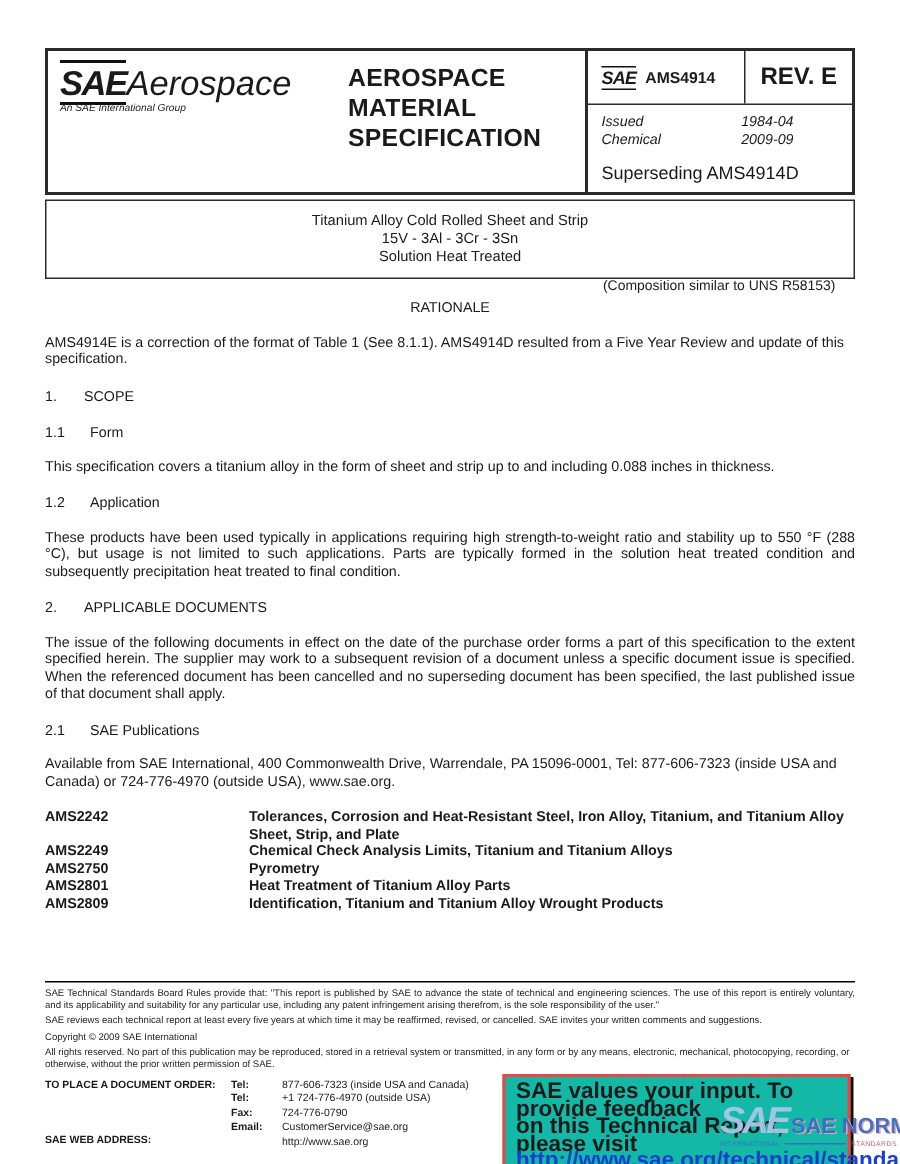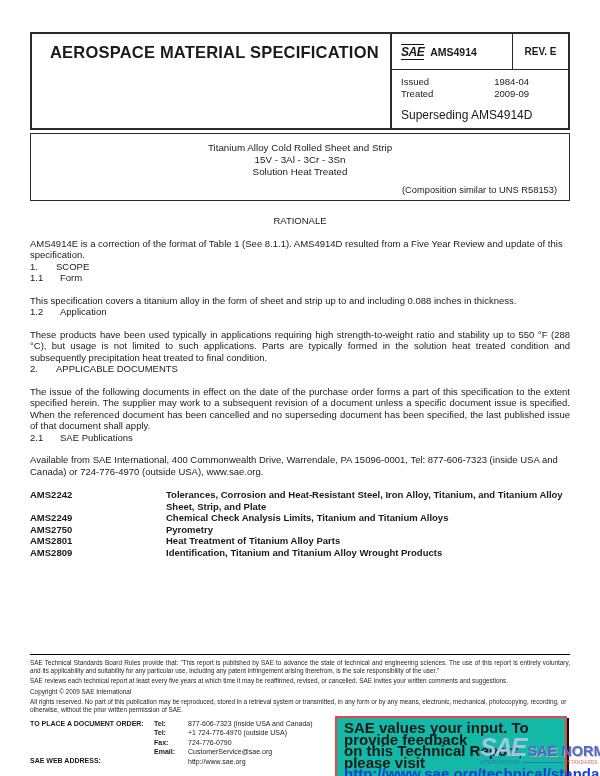--- a/index.html
+++ b/index.html
@@ -13,36 +13,36 @@
   .logo-main { font-size: 23px; line-height: 23px; white-space: nowrap; }
   .logo-sae { font-weight: 800; font-style: italic; letter-spacing: -1px; border-top: 2px solid #111; border-bottom: 2px solid #111; }
   .logo-aero { font-style: italic; font-weight: 400; letter-spacing: 0px; }
   .logo-tag { font-size: 6.8px; font-style: italic; margin-top: 2px; color: #222; }
   .hdr-title { flex: 1; padding: 8px 4px 0 18px; font-size: 16.5px; font-weight: bold; line-height: 20px; letter-spacing: 0.2px; width: 170px; }
   .hdr-doc { width: 178px; border-left: 2px solid #2a2a2a; display: flex; flex-direction: column; }
   .doc-row1 { display: flex; border-bottom: 1.5px solid #2a2a2a; height: 36px; }
   .doc-num { flex: 1; display: flex; align-items: center; padding-left: 9px; gap: 6px; }
   .doc-sae { font-weight: 800; font-style: italic; font-size: 12px; letter-spacing: -0.5px; border-top: 1.5px solid #111; border-bottom: 1.5px solid #111; }
   .doc-ams { font-weight: bold; font-size: 10.5px; }
-  .doc-rev { width: 56px; border-left: 1.5px solid #2a2a2a; display: flex; align-items: center; justify-content: center; font-weight: bold; font-size: 10px; }
+  .doc-rev { width: 72px; border-left: 1.5px solid #2a2a2a; display: flex; align-items: center; justify-content: center; font-weight: bold; font-size: 16px; }
   .doc-dates { padding: 6px 9px 4px 9px; font-size: 9.5px; flex: 1; display: flex; flex-direction: column; }
-  .date-line { display: flex; width: 128px; justify-content: space-between; line-height: 12px; }
+  .date-line { display: flex; width: 128px; justify-content: space-between; line-height: 12px; font-style: italic; }
   .superseding { margin-top: auto; font-size: 12px; padding-bottom: 2px; }
 
   
-  .titleblock { border: 1.5px solid #2a2a2a; margin-top: 3px; padding: 8px 10px 6px 10px; height: 68px; }
+  .titleblock { border: 1.5px solid #2a2a2a; margin-top: 3px; padding: 8px 10px 6px 10px; height: 53px; }
   .tb-center { text-align: center; font-size: 9.8px; line-height: 12px; }
   .tb-comp { text-align: right; font-size: 9.3px; margin-top: 7px; padding-right: 2px; }
 
   
   .body-text { font-size: 9.5px; line-height: 11.5px; }
   .rationale { text-align: center; margin-top: 14px; font-size: 9.5px; }
   .para { margin-top: 11px; }
   .para.just { text-align: justify; }
-  .sec-head { }
+  .sec-head { margin-top: 13px; }
   .head-num { display: inline-block; min-width: 26px; }
   .head-num.sub { min-width: 30px; }
 
   .doclist { margin-top: 12px; font-weight: bold; }
   .doclist-row { display: flex; line-height: 11.5px; }
   .doclist-code { width: 88px; flex: none; }
   .doclist-desc { flex: 1; margin-left: 48px; }
 
   
   .footer { position: absolute; left: 30px; right: 30px; top: 654px; }
@@ -73,36 +73,42 @@
   .wm-int { font-size: 4.6px; color: #3a6bc7; letter-spacing: 0.3px; }
   .wm-line { flex: 1; border-top: 1px solid #3a6bc7; }
   .wm-std { font-size: 4.6px; color: #cc5a66; letter-spacing: 0.3px; }
 </style>
 </head>
 <body>
 
 <div class="page">
 
   <div class="hdr">
+    <div class="hdr-logo">
+      <div class="logo-main">
+        <span class="logo-sae">SAE</span><span class="logo-aero">Aerospace</span>
+      </div>
+      <div class="logo-tag">An SAE International Group</div>
+    </div>
     <div class="hdr-title">AEROSPACE MATERIAL SPECIFICATION</div>
     <div class="hdr-doc">
       <div class="doc-row1">
         <div class="doc-num">
           <span class="doc-sae">SAE</span>
           <span class="doc-ams">AMS4914</span>
         </div>
         <div class="doc-rev">REV. E</div>
       </div>
       <div class="doc-dates">
         <div class="date-line">
           <span>Issued</span>
           <span>1984-04</span>
         </div>
         <div class="date-line">
-          <span>Treated</span>
+          <span>Chemical</span>
           <span>2009-09</span>
         </div>
         <div class="superseding">Superseding AMS4914D</div>
       </div>
     </div>
   </div>
 
   <div class="titleblock">
     <div class="tb-center">Titanium Alloy Cold Rolled Sheet and Strip</div>
     <div class="tb-center">15V - 3Al - 3Cr - 3Sn</div>

